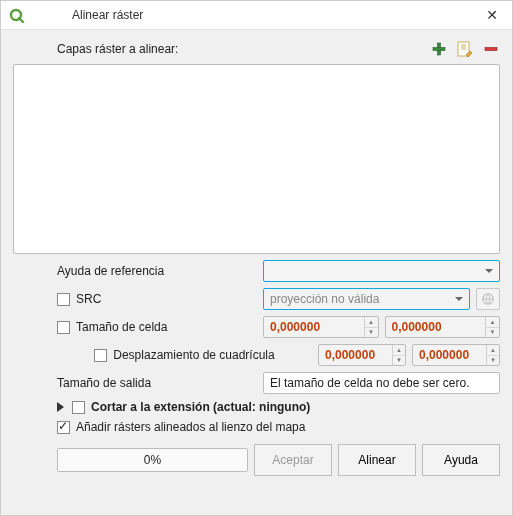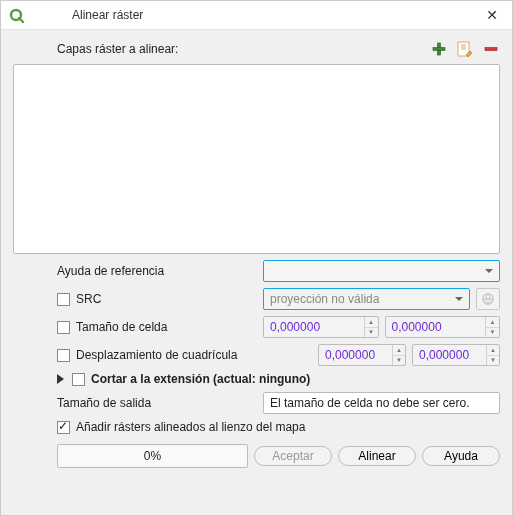--- a/index.html
+++ b/index.html
@@ -15,33 +15,33 @@
 .icon-btns { margin-left: auto; display: flex; gap: 8px; }
 .icon-btn { width: 18px; height: 18px; display: flex; align-items: center; justify-content: center; cursor: pointer; }
 .listbox { background: #fff; border: 1px solid #bcbcbc; border-radius: 2px; height: 190px; }
 .combo { flex: 1; height: 22px; border: 1px solid #0ea5e9; border-radius: 2px; background: #f5f5f5; position: relative; }
 .combo::after { content: ""; position: absolute; right: 6px; top: 8px; border: 4px solid transparent; border-top-color: #666; }
 .combo.disabled { color: #888; background: #f3f3f3; }
 .combo .cval { padding: 3px 6px; color: #888; }
 .cb { width: 13px; height: 13px; border: 1px solid #888; background: #fff; display: inline-block; cursor: pointer; position: relative; }
 .cb.checked::after { content: "✓"; position: absolute; top: -3px; left: 0; font-size: 12px; color: #222; }
 .spin { display: flex; border: 1px solid #bcbcbc; border-radius: 2px; background: #f3f3f3; height: 22px; flex: 1; }
-.spin input { border: none; background: transparent; width: 100%; padding: 2px 6px; color: #6d28d9; outline: none; }
+.spin input { border: none; background: transparent; width: 100%; padding: 2px 6px; color: #c2410c; outline: none; font-weight: bold; }
 .spin .arrows { width: 16px; display: flex; flex-direction: column; border-left: 1px solid #d0d0d0; }
 .spin .arrows div { flex: 1; display: flex; align-items: center; justify-content: center; font-size: 6px; color: #777; border-bottom: 1px solid #d8d8d8; cursor: pointer; }
 .spin .arrows div:last-child { border-bottom: none; }
 .sqbtn { width: 24px; height: 22px; border: 1px solid #c8c8c8; border-radius: 2px; background: #f3f3f3; display: flex; align-items: center; justify-content: center; cursor: pointer; }
 .bold { font-weight: bold; }
 .tri { width: 0; height: 0; border-top: 5px solid transparent; border-bottom: 5px solid transparent; border-left: 7px solid #333; margin-right: 2px; cursor: pointer; }
 .readonly { flex: 1; height: 22px; border: 1px solid #bcbcbc; border-radius: 2px; background: #fff; padding: 3px 6px; color: #222; }
 .progress { flex: 1; height: 24px; border: 1px solid #bcbcbc; border-radius: 2px; background: #f9f9f9; display: flex; align-items: center; justify-content: center; color: #222; }
-.btn { min-width: 78px; height: 20px; border: 1px solid #bcbcbc; border-radius: 12px; background: #f3f3f3; display: flex; align-items: center; justify-content: center; cursor: pointer; }
+.btn { min-width: 78px; height: 32px; border: 1px solid #bcbcbc; border-radius: 0; background: #f3f3f3; display: flex; align-items: center; justify-content: center; cursor: pointer; }
 .btn.disabled { color: #999; }
 .label-col { width: 200px; display: flex; align-items: center; gap: 6px; }
-.label-col.wide { width: 255px; }
+.label-col.wide { width: 255px; justify-content: center; }
 </style>
 </head>
 <body>
 
 <div class="window">
   <div class="titlebar">
     <svg class="logo" viewBox="0 0 16 16">
         <circle cx="7" cy="8" r="5" fill="none" stroke="#5a9e3c" stroke-width="2.4"></circle>
         <path d="M10 11 L14 15" stroke="#5a9e3c" stroke-width="2.4" stroke-linecap="round"></path>
       </svg>
@@ -138,30 +138,30 @@
       <div class="spin">
           <input disabled="" value="0,000000" style="">
           <div class="arrows">
             <div>▲</div>
             <div>▼</div>
           </div>
         </div>
     </div>
 
     <div class="row">
-      <div class="tri"></div>
-      <span class="cb"></span>
-      <span class="label bold">Cortar a la extensión (actual: ninguno)</span>
-    </div>
-
-    <div class="row">
       <div class="label-col">
           <span class="label">Tamaño de salida</span>
         </div>
       <div class="readonly">El tamaño de celda no debe ser cero.</div>
+    </div>
+
+    <div class="row">
+      <div class="tri"></div>
+      <span class="cb"></span>
+      <span class="label bold">Cortar a la extensión (actual: ninguno)</span>
     </div>
 
     <div class="row">
       <span class="cb checked"></span>
       <span class="label">Añadir rásters alineados al lienzo del mapa</span>
     </div>
 
     <div class="row" style="margin-top:4px;">
       <div class="progress">
           <span>0%</span>

